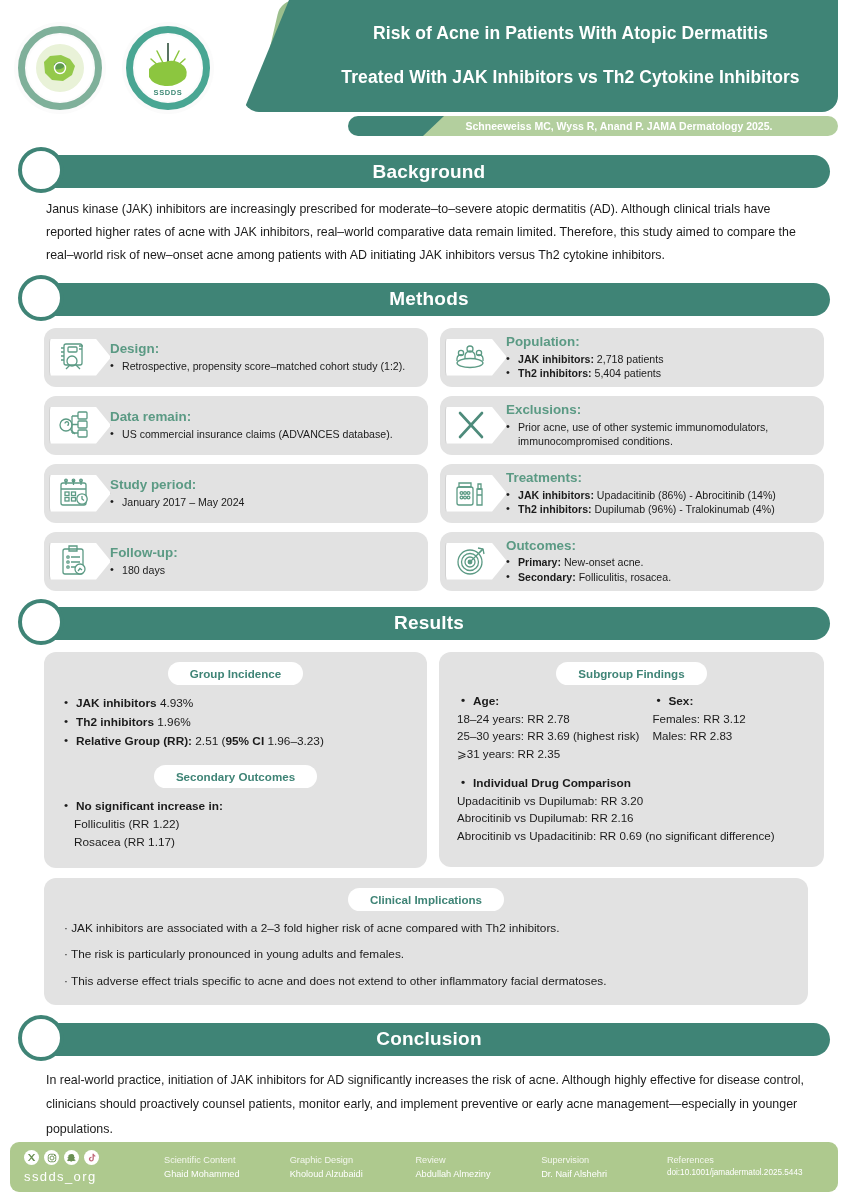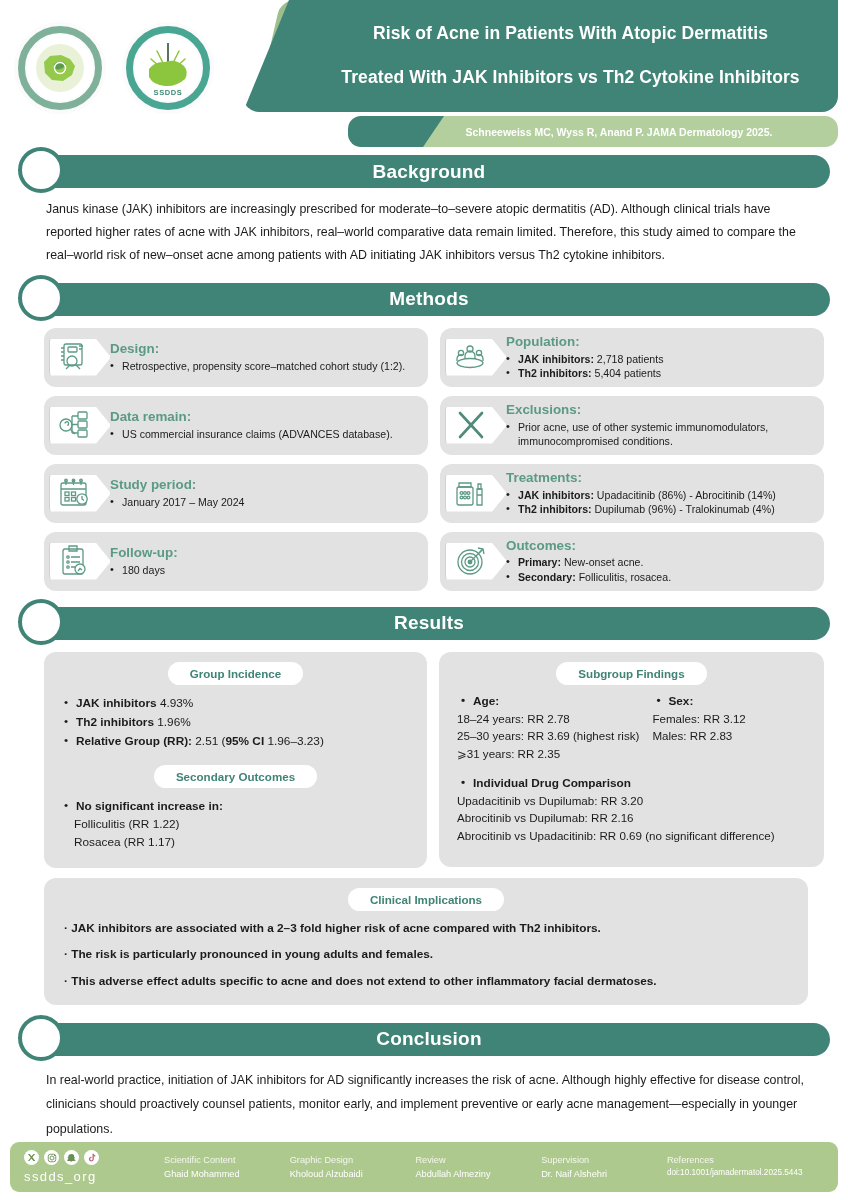--- a/index.html
+++ b/index.html
@@ -32,21 +32,21 @@
                  background: #9cbf8d; border-radius: 14px;
                  transform: skewX(-13deg); }
   .title-panel { position: absolute; left: 243px; top: 0; right: 10px; height: 112px;
                  background: #3f8476; border-radius: 0 0 16px 16px;
                  clip-path: polygon(46px 0, 100% 0, 100% 100%, 0 100%);
                  display: flex; flex-direction: column; align-items: center;
                  justify-content: center; gap: 20px; padding-left: 60px; }
   .title-panel h1 { color: #ffffff; font-size: 17.5px; font-weight: 700;
                     letter-spacing: .1px; line-height: 1.35; text-align: center; }
 
-  .cite-bar { position: absolute; left: 348px; top: 116px; right: 10px; height: 31px;
+  .cite-bar { position: absolute; left: 348px; top: 116px; right: 10px; height: 20px;
               border-radius: 13px; overflow: hidden; display: flex; align-items: center; }
   .cite-dark { position: absolute; left: 0; top: 0; bottom: 0; width: 110px;
                background: #3f8476; clip-path: polygon(0 0, 100% 0, 78% 100%, 0 100%); }
   .cite-light { position: absolute; left: 0; top: 0; right: 0; bottom: 0;
                 background: #b3cf9e; clip-path: polygon(96px 0, 100% 0, 100% 100%, 75px 100%); }
   .cite-text { position: relative; z-index: 2; width: 100%; text-align: center;
                color: #ffffff; font-size: 10.5px; font-weight: 700; padding-left: 52px; }
 
   
   .banner { position: relative; height: 33px; margin: 0 18px 0 22px; }
@@ -105,21 +105,21 @@
   .sub-h { position: relative; padding-left: 16px; font-size: 11.8px;
            font-weight: 700; margin-bottom: 2px; }
   .sub-h::before { content: "\2022"; position: absolute; left: 4px; top: -1px; }
   .sub-line { font-size: 11.6px; line-height: 1.52; }
   .drug-block { grid-column: 1 / -1; margin-top: 9px; }
   .drug-block .sub-line { text-align: justify; }
 
   
   .impl { background: #e2e2e2; border-radius: 12px; margin: 10px 40px 0 44px;
           padding: 10px 16px 14px; }
-  .impl-line { font-size: 11.8px; font-weight: 700; line-height: 1.5;
+  .impl-line { font-size: 11.8px; font-weight: 400; line-height: 1.5;
                margin: 0 0 9px 4px; }
   .impl-line:last-child { margin-bottom: 0; }
 
   
   .concl-para { margin: 12px 34px 0 46px; font-size: 12.4px; line-height: 2.0; }
 
   
   .footer { position: absolute; left: 10px; right: 10px; bottom: 8px; height: 50px;
             background: #aec98e; border-radius: 9px; display: flex;
             align-items: center; padding: 0 14px; }
@@ -414,21 +414,21 @@
         </div>
       </div>
     </div>
   </div>
 
   <div class="impl">
     <div class="pill">Clinical Implications</div>
     <div id="impl-lines">
         <div class="impl-line">· JAK inhibitors are associated with a 2–3 fold higher risk of acne compared with Th2 inhibitors.</div>
         <div class="impl-line">· The risk is particularly pronounced in young adults and females.</div>
-        <div class="impl-line">· This adverse effect adults specific to acne and does not extend to other inflammatory facial dermatoses.</div>
+        <div class="impl-line">· This adverse effect trials specific to acne and does not extend to other inflammatory facial dermatoses.</div>
       </div>
   </div>
 
   <div class="banner" style="margin-top:18px">
     <div class="banner-bar">
       <h2>Conclusion</h2>
     </div>
     <div class="banner-circle"></div>
   </div>
   <p class="concl-para">In real-world practice, initiation of JAK inhibitors for AD significantly increases the risk of acne. Although highly effective for disease control, clinicians should proactively counsel patients, monitor early, and implement preventive or early acne management—especially in younger populations.</p>

